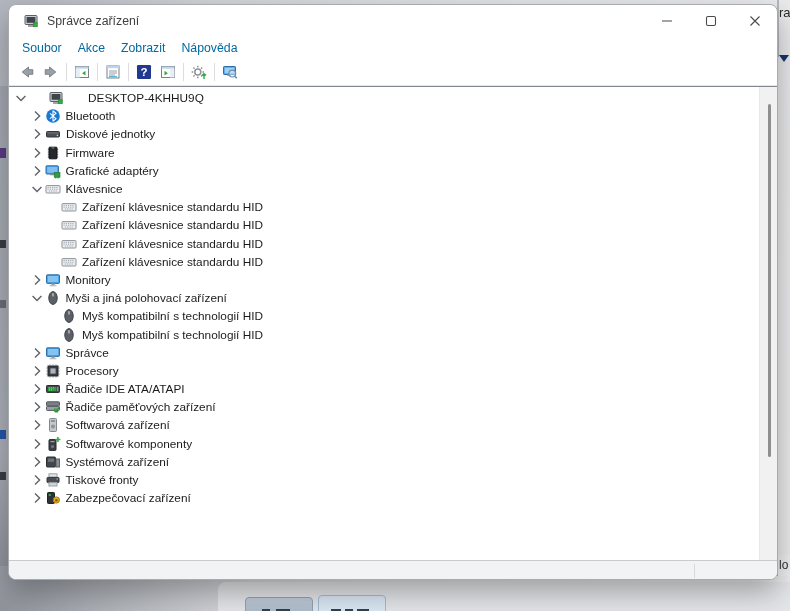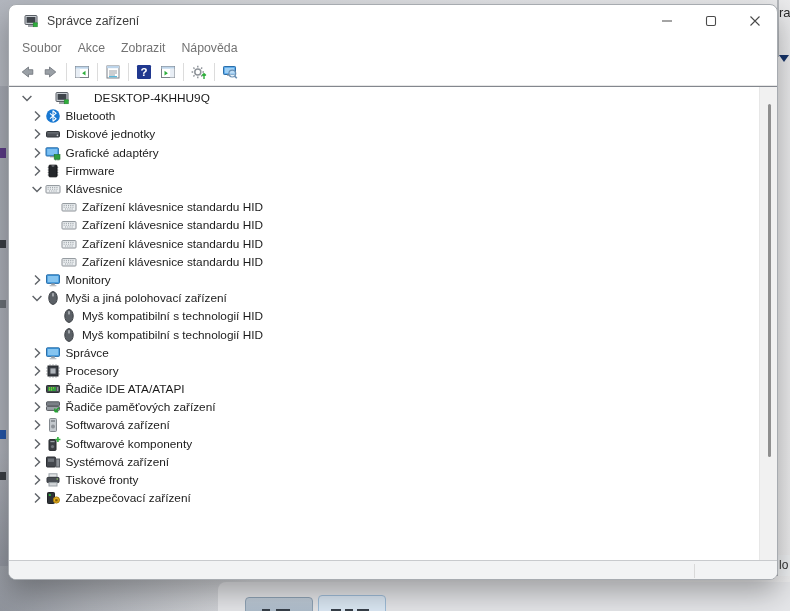--- a/index.html
+++ b/index.html
@@ -27,21 +27,21 @@
   
   #dm-window{position:absolute;left:8px;top:4px;width:768px;height:574px;background:#fff;
     border:1px solid #a7abb0;border-radius:8px;box-shadow:0 12px 30px rgba(0,0,0,.32);overflow:hidden;}
   #titlebar{height:32px;display:flex;align-items:center;position:relative;}
   #title-icon{margin:0 8px 0 14px;width:16px;height:16px;}
   #title-text{font-size:12.3px;color:#3f3f3f;}
   #caption-buttons{position:absolute;right:0;top:0;height:32px;display:flex;}
   .capbtn{width:44px;height:32px;display:flex;align-items:center;justify-content:center;background:transparent;border:0;padding:0;}
   
   #menubar{height:22px;display:flex;align-items:center;padding-left:5px;}
-  .menu-item{font-size:12.3px;color:#737373;padding:2px 8px;}
+  .menu-item{font-size:12.3px;color:#0369a1;padding:2px 8px;}
   
   #toolbar{height:26px;display:flex;align-items:center;padding-left:6px;border-bottom:1px solid #e6e6e6;}
   .tbbtn{width:24px;height:22px;display:flex;align-items:center;justify-content:center;background:transparent;border:0;padding:0;}
   .tbsep{width:1px;height:18px;background:#dcdcdc;margin:0 3px;}
   
   #treeview{position:relative;height:473px;border-top:1px solid #83878e;background:#fff;overflow:hidden;}
   #tree-rows{padding-top:2px;}
   .row{height:18.2px;display:flex;align-items:center;font-size:11.8px;color:#1b1b1b;white-space:nowrap;}
   .chev{width:16px;height:18px;display:flex;align-items:center;justify-content:center;flex:0 0 16px;}
   .icn{width:16px;height:16px;display:inline-flex;align-items:center;justify-content:center;flex:0 0 16px;}
@@ -192,21 +192,21 @@
               <rect x="2.7" y="3.7" width="9.6" height="5.6" fill="#9fd0f5"></rect>
               <rect x="5" y="10.5" width="4" height="1.2" fill="#8d9298"></rect>
               <circle cx="10.3" cy="9.6" r="3.4" fill="rgba(214,232,246,0.55)" stroke="#6b90b4" stroke-width="1.2"></circle>
               <path d="M12.7 12.1l2.1 2.1" stroke="#6b90b4" stroke-width="1.6"></path>
             </svg>
           </span>
         </button>
       </div>
     <div id="treeview">
       <div id="tree-rows">
-          <div class="row" style="padding-left: 10px; gap: 19px;">
+          <div class="row" style="padding-left: 4px; gap: 19px;">
             <span class="chev">
               <svg viewBox="0 0 16 16" width="16" height="16">
                 <polyline points="3.6,6 8,10.6 12.4,6" fill="none" stroke="#5f6368" stroke-width="1.4"></polyline>
               </svg>
             </span>
             <span class="icn">
               <svg viewBox="0 0 16 16" width="16" height="16">
                 <rect x="2" y="2.5" width="12" height="9" rx="1" fill="#c9ced3" stroke="#5a5f66"></rect>
                 <rect x="3.6" y="4" width="8.8" height="5.8" fill="#3f444b"></rect>
                 <rect x="5" y="12.2" width="6" height="1.6" fill="#8b9096"></rect>
@@ -236,52 +236,52 @@
               </svg>
             </span>
             <span class="icn">
               <svg viewBox="0 0 16 16" width="16" height="16">
                 <rect x="1.5" y="5.5" width="13" height="5.5" rx="1" fill="#4d5157" stroke="#33373c"></rect>
                 <rect x="2.6" y="6.4" width="10.8" height="1" fill="#74797f"></rect>
                 <circle cx="12.4" cy="9.4" r="0.8" fill="#c9cdd1"></circle>
               </svg>
             </span>
             <span class="lbl">Diskové jednotky</span>
+          </div>
+          <div class="row" style="padding-left: 19.5px;">
+            <span class="chev">
+              <svg viewBox="0 0 16 16" width="16" height="16">
+                <polyline points="6,3.6 10.6,8 6,12.4" fill="none" stroke="#5f6368" stroke-width="1.4"></polyline>
+              </svg>
+            </span>
+            <span class="icn">
+              <svg viewBox="0 0 16 16" width="16" height="16">
+                <rect x="4" y="2.2" width="8" height="11.6" rx="0.8" fill="#24272b" stroke="#101214"></rect>
+                <path d="M6.4 2.2a1.6 1.6 0 0 0 3.2 0z" fill="#70757b"></path>
+                <path d="M4 4.5h-1.2 M4 7h-1.2 M4 9.5h-1.2 M4 12h-1.2 M12 4.5h1.2 M12 7h1.2 M12 9.5h1.2 M12 12h1.2" stroke="#55595f" stroke-width="0.9"></path>
+              </svg>
+            </span>
+            <span class="lbl">Firmware</span>
           </div>
           <div class="row" style="padding-left: 19.5px;">
             <span class="chev">
               <svg viewBox="0 0 16 16" width="16" height="16">
                 <polyline points="6,3.6 10.6,8 6,12.4" fill="none" stroke="#5f6368" stroke-width="1.4"></polyline>
               </svg>
             </span>
             <span class="icn">
               <svg viewBox="0 0 16 16" width="16" height="16">
                 <rect x="1" y="2.8" width="12.4" height="8.2" rx="0.8" fill="#4aa0e8" stroke="#2b6ea8"></rect>
                 <rect x="2.2" y="4" width="10" height="5.8" fill="#7cc0f2"></rect>
                 <rect x="5" y="11" width="4.4" height="1.3" fill="#8b9096"></rect>
                 <rect x="9.2" y="9.6" width="5.8" height="4.6" fill="#2f9e3f" stroke="#1d6f2a" stroke-width="0.6"></rect>
                 <path d="M10.4 14.2v1.2 M12.1 14.2v1.2 M13.8 14.2v1.2" stroke="#1d6f2a" stroke-width="0.8"></path>
               </svg>
             </span>
             <span class="lbl">Grafické adaptéry</span>
-          </div>
-          <div class="row" style="padding-left: 19.5px;">
-            <span class="chev">
-              <svg viewBox="0 0 16 16" width="16" height="16">
-                <polyline points="6,3.6 10.6,8 6,12.4" fill="none" stroke="#5f6368" stroke-width="1.4"></polyline>
-              </svg>
-            </span>
-            <span class="icn">
-              <svg viewBox="0 0 16 16" width="16" height="16">
-                <rect x="4" y="2.2" width="8" height="11.6" rx="0.8" fill="#24272b" stroke="#101214"></rect>
-                <path d="M6.4 2.2a1.6 1.6 0 0 0 3.2 0z" fill="#70757b"></path>
-                <path d="M4 4.5h-1.2 M4 7h-1.2 M4 9.5h-1.2 M4 12h-1.2 M12 4.5h1.2 M12 7h1.2 M12 9.5h1.2 M12 12h1.2" stroke="#55595f" stroke-width="0.9"></path>
-              </svg>
-            </span>
-            <span class="lbl">Firmware</span>
           </div>
           <div class="row" style="padding-left: 19.5px;">
             <span class="chev">
               <svg viewBox="0 0 16 16" width="16" height="16">
                 <polyline points="3.6,6 8,10.6 12.4,6" fill="none" stroke="#5f6368" stroke-width="1.4"></polyline>
               </svg>
             </span>
             <span class="icn">
               <svg viewBox="0 0 16 16" width="16" height="16">
                 <rect x="1" y="4.6" width="14" height="7.4" rx="0.8" fill="#eceff1" stroke="#8d9298"></rect>

